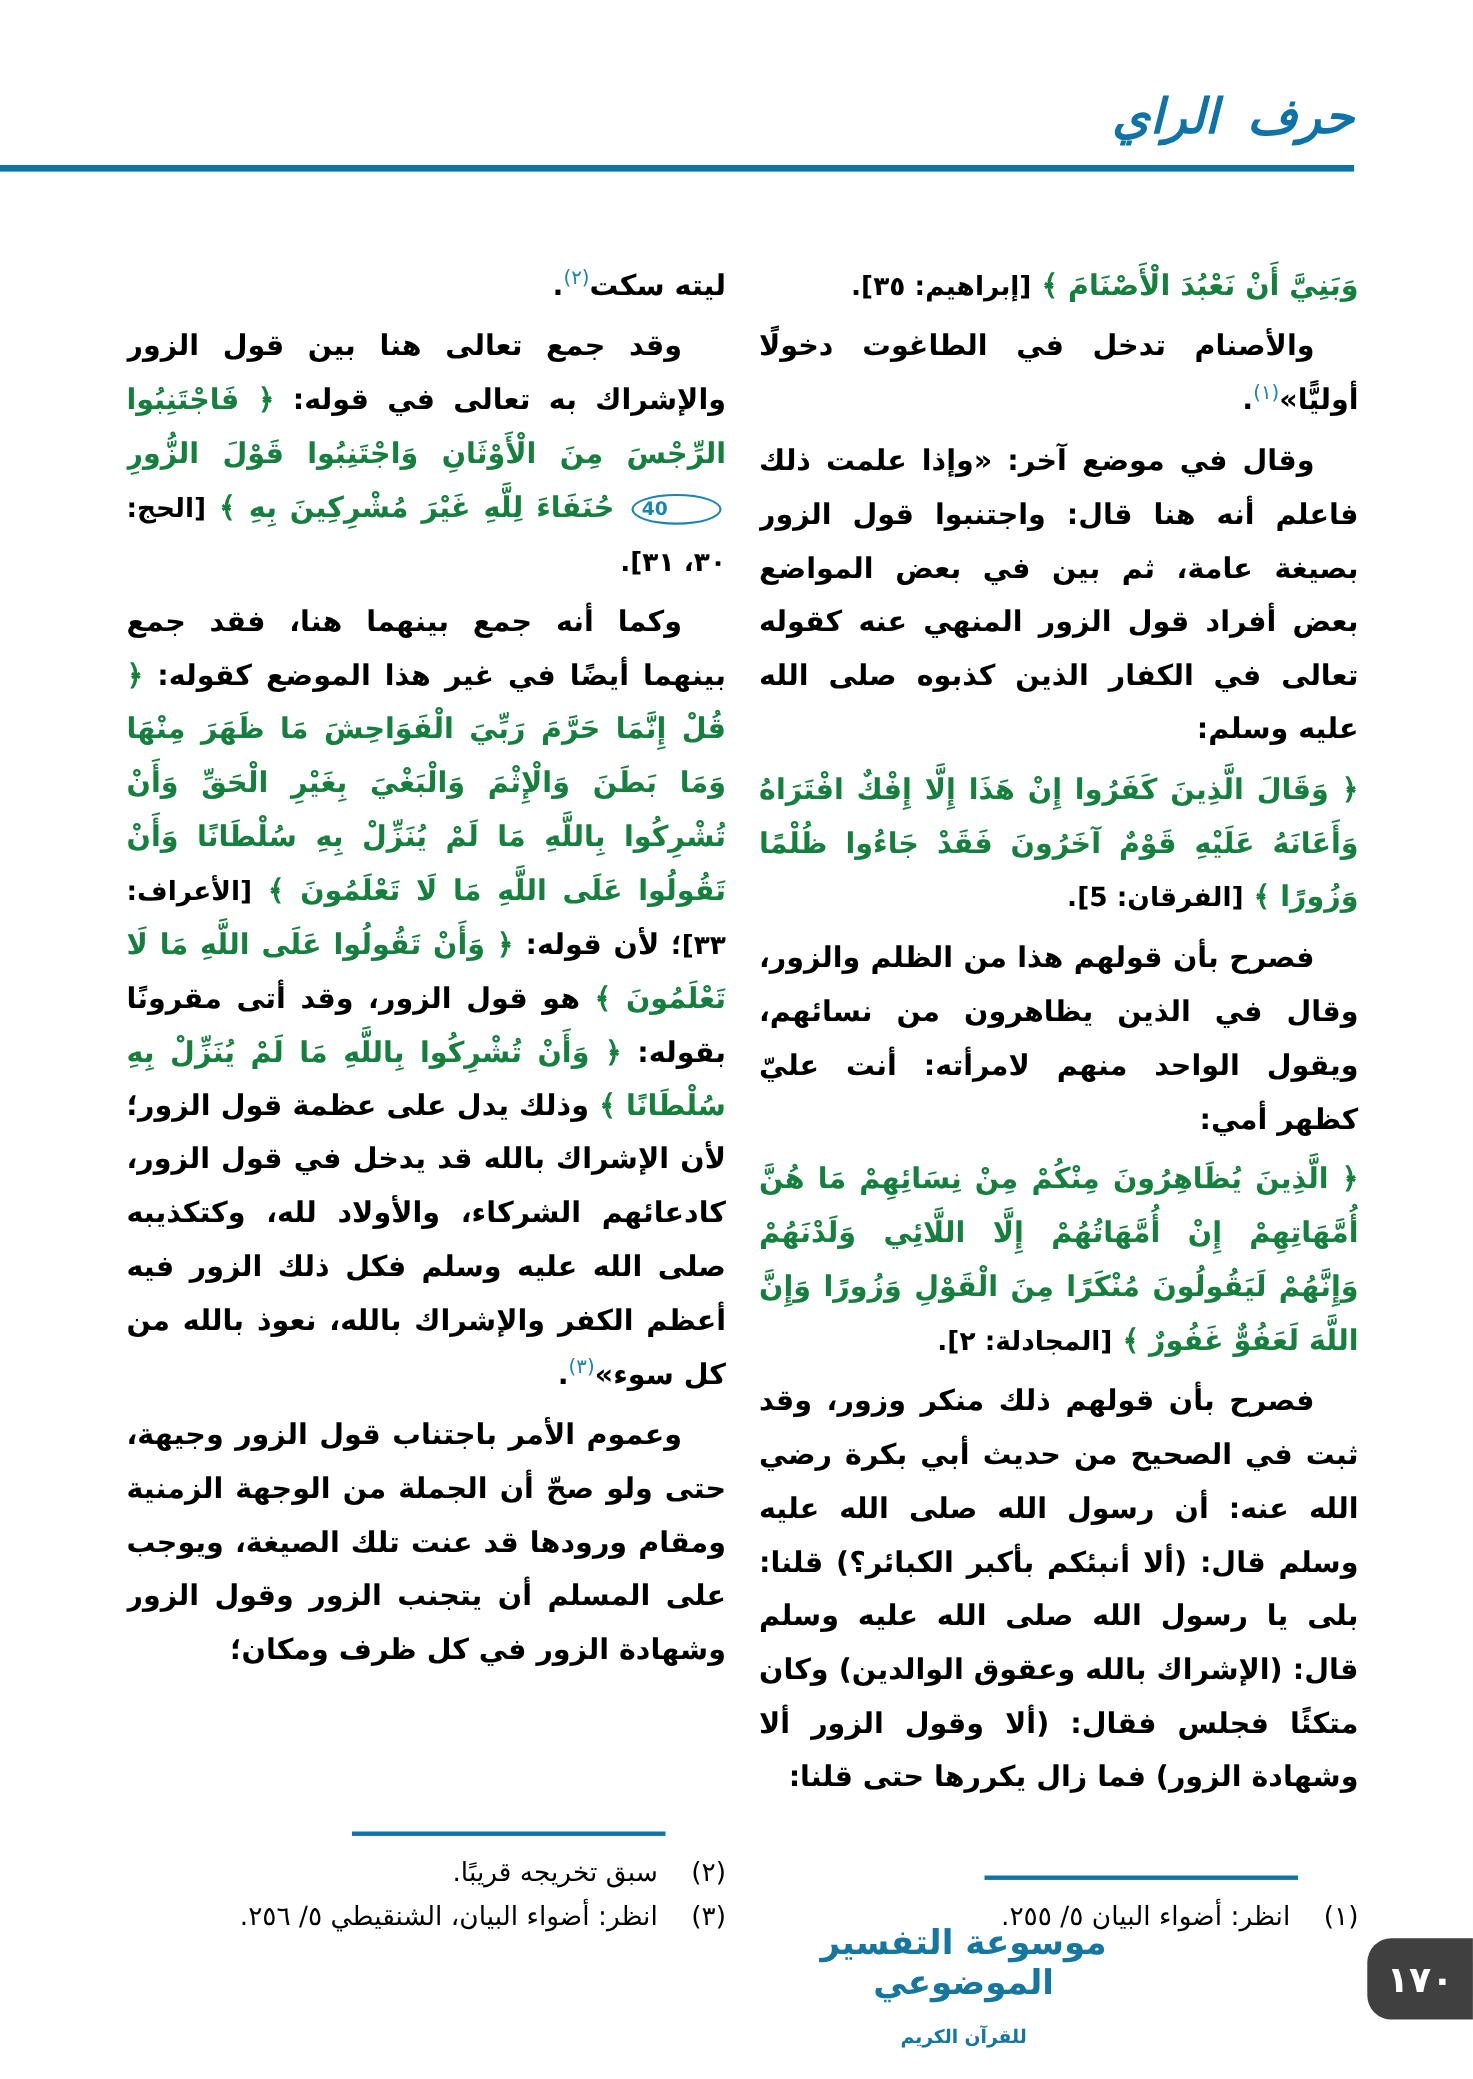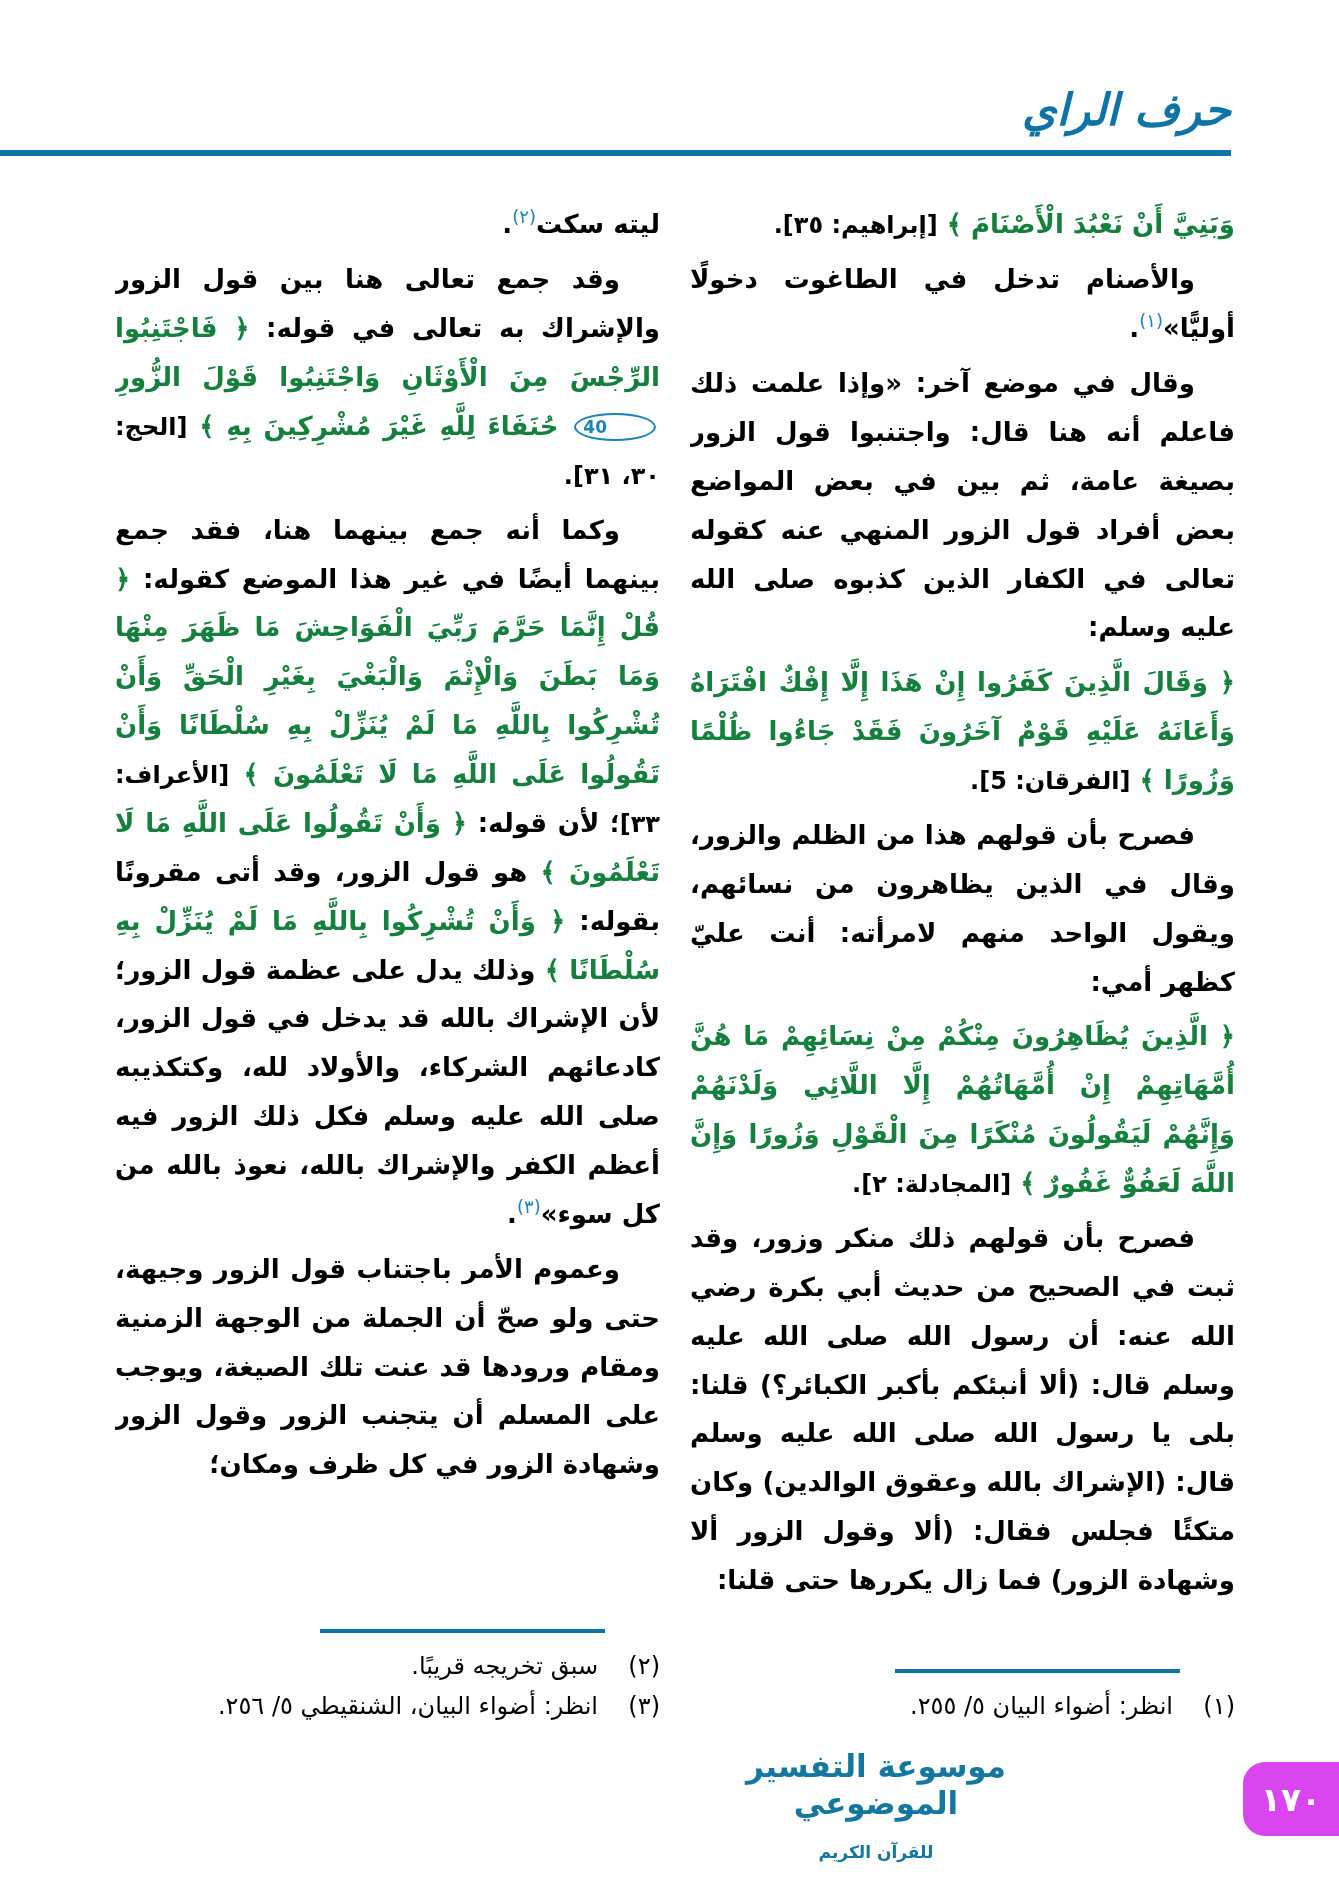--- a/index.html
+++ b/index.html
@@ -7,33 +7,33 @@
     position:relative;
     width:1339px;height:1890px;
     margin:0 auto;
     background:#ffffff;
     direction:rtl;
     font-family:"DejaVu Sans",sans-serif;
     color:#000;
     overflow:hidden;
   }
   
-  .chapter-header{padding:86px 108px 0 0;}
+  .chapter-header{padding:86px 108px 0 0;font-family:Liberation Mono, monospace;}
   .chapter-title{
     font-size:44px;font-weight:700;font-style:italic;
     color:#0e74a8;line-height:1.1;letter-spacing:-1px;
   }
   .header-rule{height:6px;background:#0e74a8;margin-top:16px;width:100%;}
   
   .columns{
     display:flex;gap:30px;
     padding:44px 104px 0 115px;
     align-items:stretch;
   }
-  .col{flex:1 1 0;height:1532px;display:flex;flex-direction:column;min-width:0;}
+  .col{flex:1 1 0;height:1532px;display:flex;flex-direction:column;min-width:0;margin-top:36px;}
   .col-body{overflow:hidden;}
   .para{
     margin:0 0 6px 0;
     font-size:26px;font-weight:700;
     line-height:1.88;
     text-align:justify;
     text-justify:inter-word;
   }
   .para.indent{text-indent:40px;}
   .text{color:#000;}
@@ -54,21 +54,21 @@
   
   .logo{
     position:absolute;right:318px;bottom:28px;width:290px;
     text-align:center;color:#15779f;
   }
   .logo-main{font-size:31px;font-weight:700;letter-spacing:-1px;line-height:1.2;}
   .logo-sub{font-size:17px;font-weight:700;margin-top:20px;}
   .page-tab{
     position:absolute;right:0;bottom:54px;
     width:96px;height:74px;
-    background:#d946ef;
+    background:#404040;
     border-radius:22px 0 0 22px;
     display:flex;align-items:center;justify-content:center;
   }
   .page-num{color:#ffffff;font-size:33px;font-weight:700;}
 </style>
 </head>
 <body>
 
 <div class="page">
 

